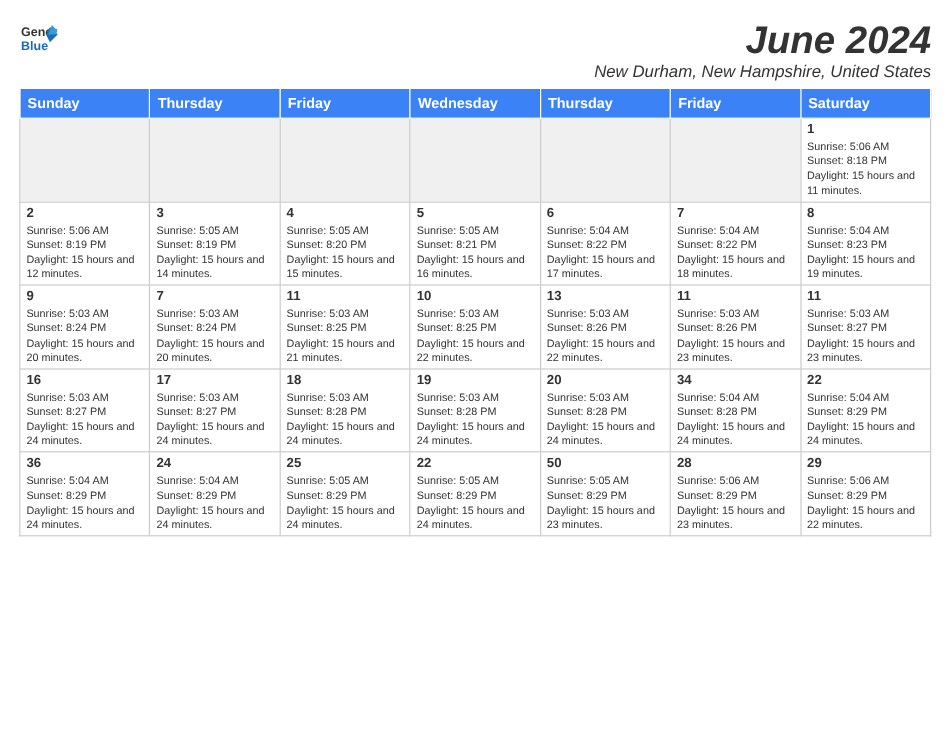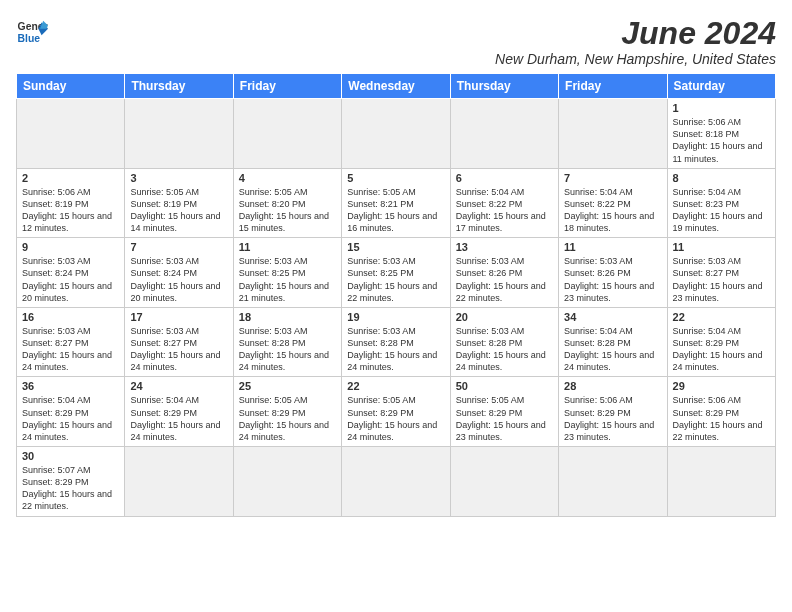--- a/index.html
+++ b/index.html
@@ -169,21 +169,21 @@
         </td>
         <td>
           <span class="day-number">7</span>
           <div class="day-info">Sunrise: 5:03 AM<br>Sunset: 8:24 PM<br>Daylight: 15 hours and 20 minutes.</div>
         </td>
         <td>
           <span class="day-number">11</span>
           <div class="day-info">Sunrise: 5:03 AM<br>Sunset: 8:25 PM<br>Daylight: 15 hours and 21 minutes.</div>
         </td>
         <td>
-          <span class="day-number">15</span>
+          <span class="day-number">10</span>
           <div class="day-info">Sunrise: 5:03 AM<br>Sunset: 8:25 PM<br>Daylight: 15 hours and 22 minutes.</div>
         </td>
         <td>
           <span class="day-number">13</span>
           <div class="day-info">Sunrise: 5:03 AM<br>Sunset: 8:26 PM<br>Daylight: 15 hours and 22 minutes.</div>
         </td>
         <td>
           <span class="day-number">11</span>
           <div class="day-info">Sunrise: 5:03 AM<br>Sunset: 8:26 PM<br>Daylight: 15 hours and 23 minutes.</div>
         </td>
@@ -248,27 +248,15 @@
         <td>
           <span class="day-number">28</span>
           <div class="day-info">Sunrise: 5:06 AM<br>Sunset: 8:29 PM<br>Daylight: 15 hours and 23 minutes.</div>
         </td>
         <td>
           <span class="day-number">29</span>
           <div class="day-info">Sunrise: 5:06 AM<br>Sunset: 8:29 PM<br>Daylight: 15 hours and 22 minutes.</div>
         </td>
       </tr>
 
-      <tr>
-        <td>
-          <span class="day-number">30</span>
-          <div class="day-info">Sunrise: 5:07 AM<br>Sunset: 8:29 PM<br>Daylight: 15 hours and 22 minutes.</div>
-        </td>
-        <td class="empty"></td>
-        <td class="empty"></td>
-        <td class="empty"></td>
-        <td class="empty"></td>
-        <td class="empty"></td>
-        <td class="empty"></td>
-      </tr>
     </tbody>
   </table>
 </div>
 
 </body></html>

